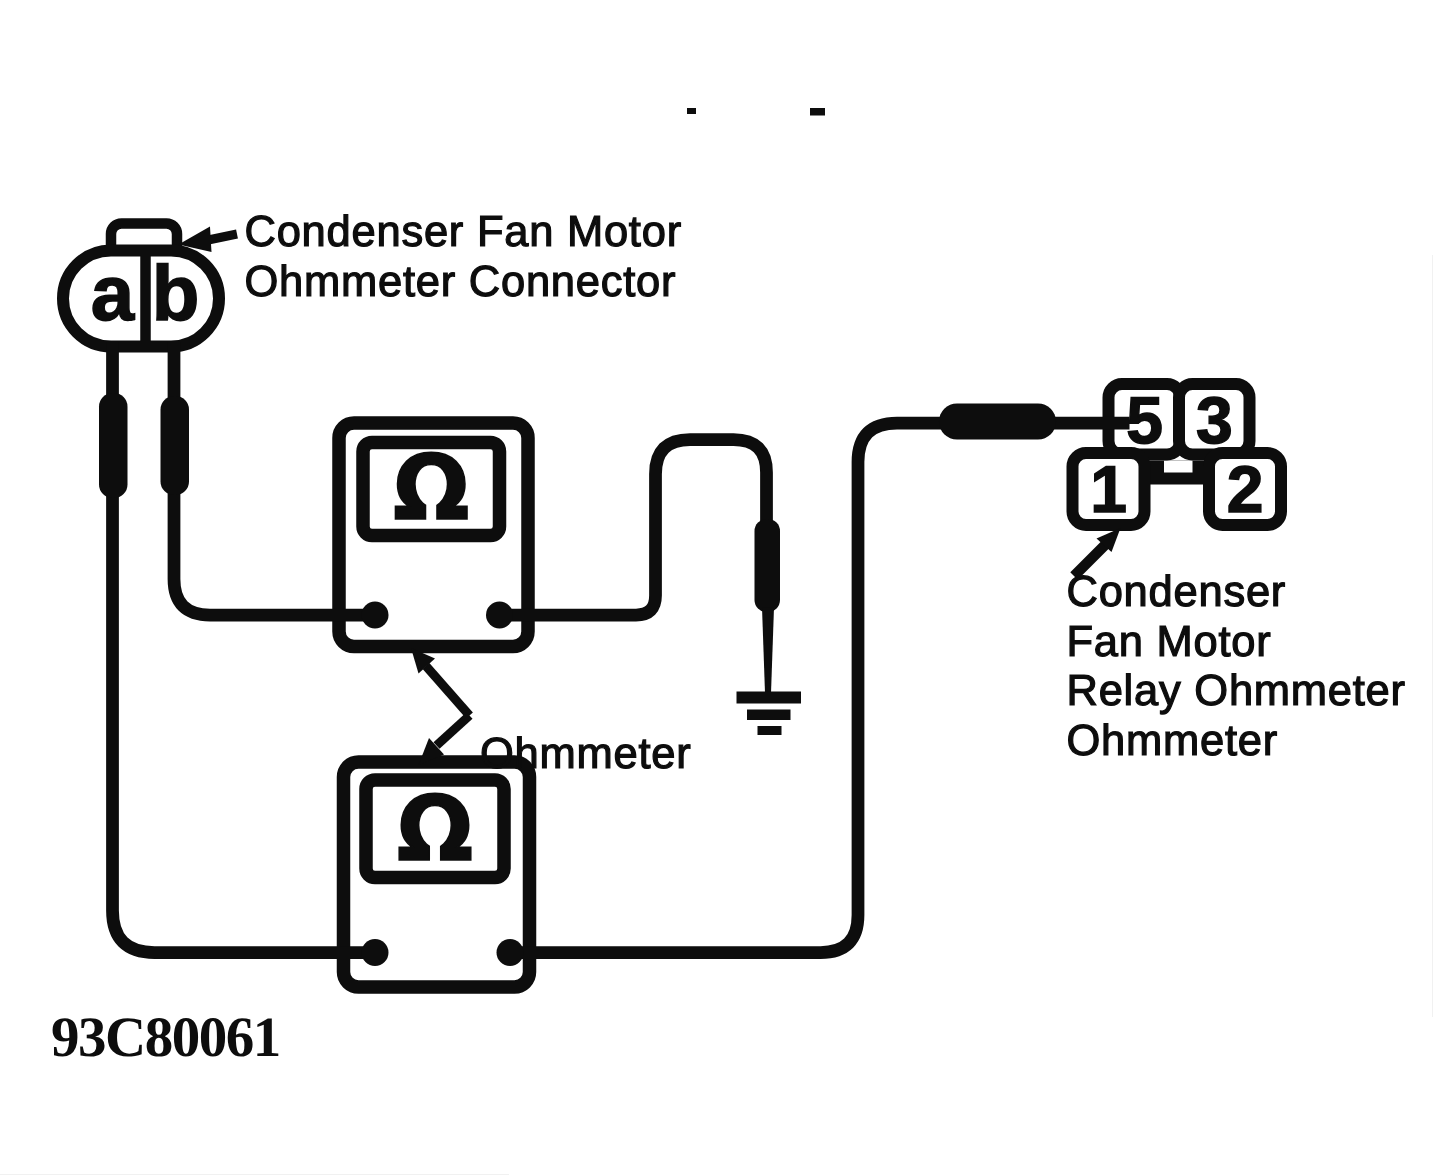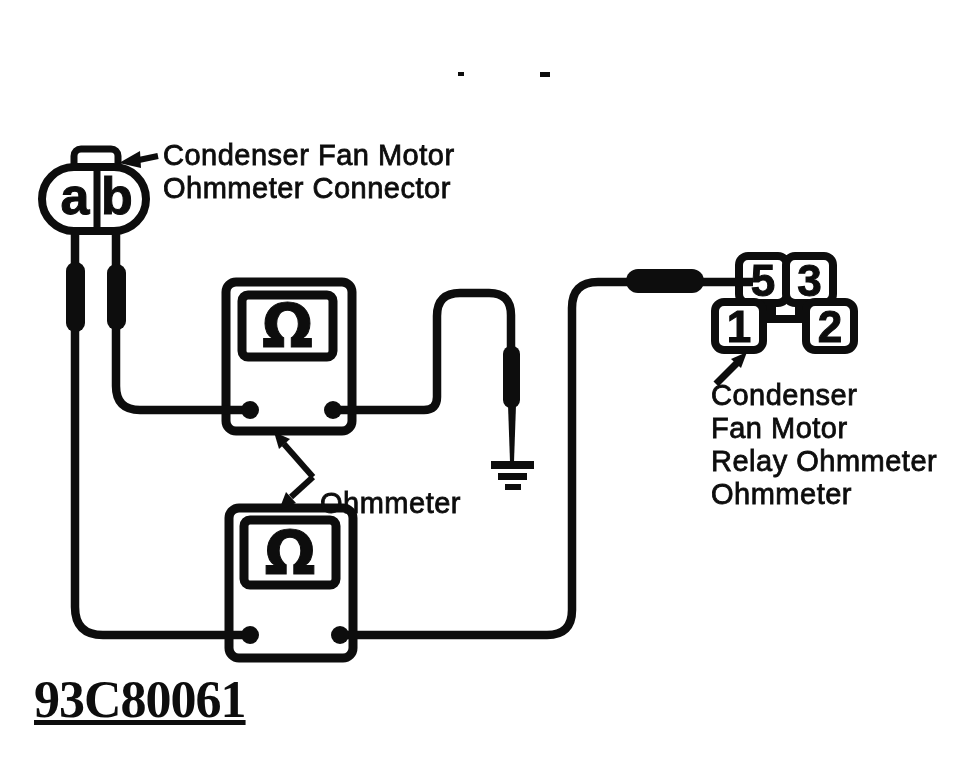--- a/index.html
+++ b/index.html
@@ -37,24 +37,23 @@
     font-family:"DejaVu Sans","Liberation Sans",sans-serif;
     font-weight:bold;font-size:60px;
     color:#0d0d0d;
     -webkit-text-stroke:1px #0d0d0d;
   }
   .fig-id{
     position:absolute;
     left:34px;top:670px;
     font-family:"Liberation Serif","DejaVu Serif",serif;
     font-weight:bold;
-    font-size:52px;
+    font-size:38px;
     letter-spacing:-1px;
     color:#0d0d0d;
-    text-decoration:underline;
   }
 </style>
 </head>
 <body>
 
 <div class="stage">
 
   <svg class="art" viewBox="0 0 955 783">
 
     <g>

